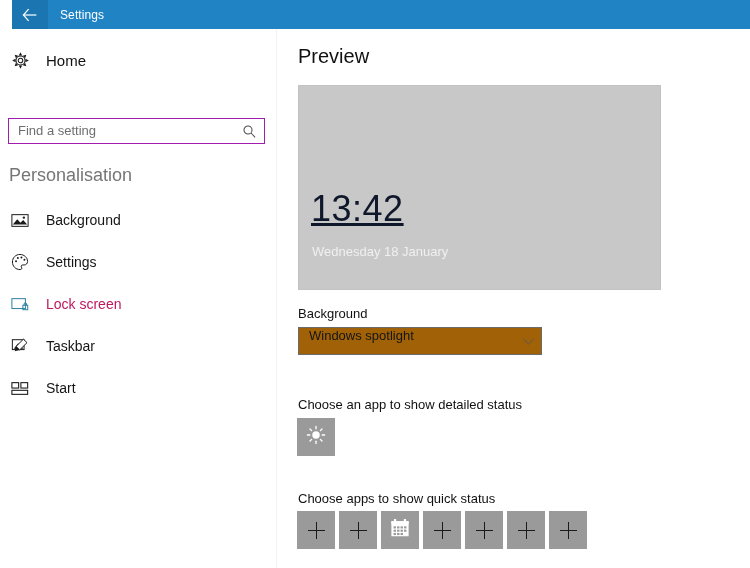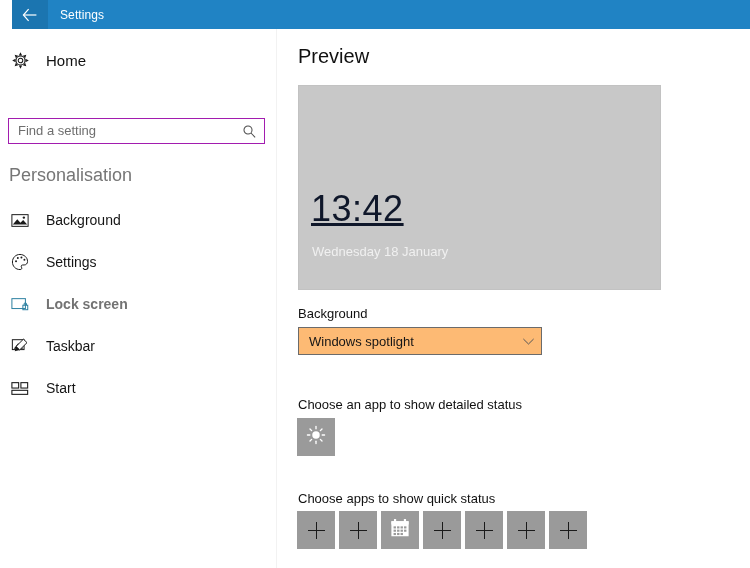--- a/index.html
+++ b/index.html
@@ -152,21 +152,21 @@
     width: 20px; height: 20px;
     display: flex; align-items: center; justify-content: center;
     flex: 0 0 auto;
   }
   .nav-label {
     margin-left: 16px;
     font-size: 14px;
     color: #151515;
     white-space: nowrap;
   }
-  .nav-item.selected .nav-label { color: #737373; font-weight: bold; }
+  .nav-item.selected .nav-label { color: #be185d; }
 
   
   .pane {
     position: absolute;
     left: 277px; top: 0;
     width: 473px;
     height: 539px;
     background: #ffffff;
   }
 
@@ -217,24 +217,23 @@
   .label-background { left: 21px; top: 277px; }
   .label-detailed  { left: 21px; top: 368px; }
   .label-quick     { left: 21px; top: 462px; }
 
   .dropdown {
     position: absolute;
     left: 21px; top: 298px;
     width: 244px;
     height: 28px;
     border: 1px solid #6b6b6b;
-    background: #fdba74;
+    background: #a16207;
     box-sizing: border-box;
     display: flex;
-    align-items: center;
     cursor: default;
   }
   .dropdown-value {
     font-size: 13px;
     color: #151515;
     padding-left: 10px;
     flex: 1 1 auto;
     white-space: nowrap;
     overflow: hidden;
   }

